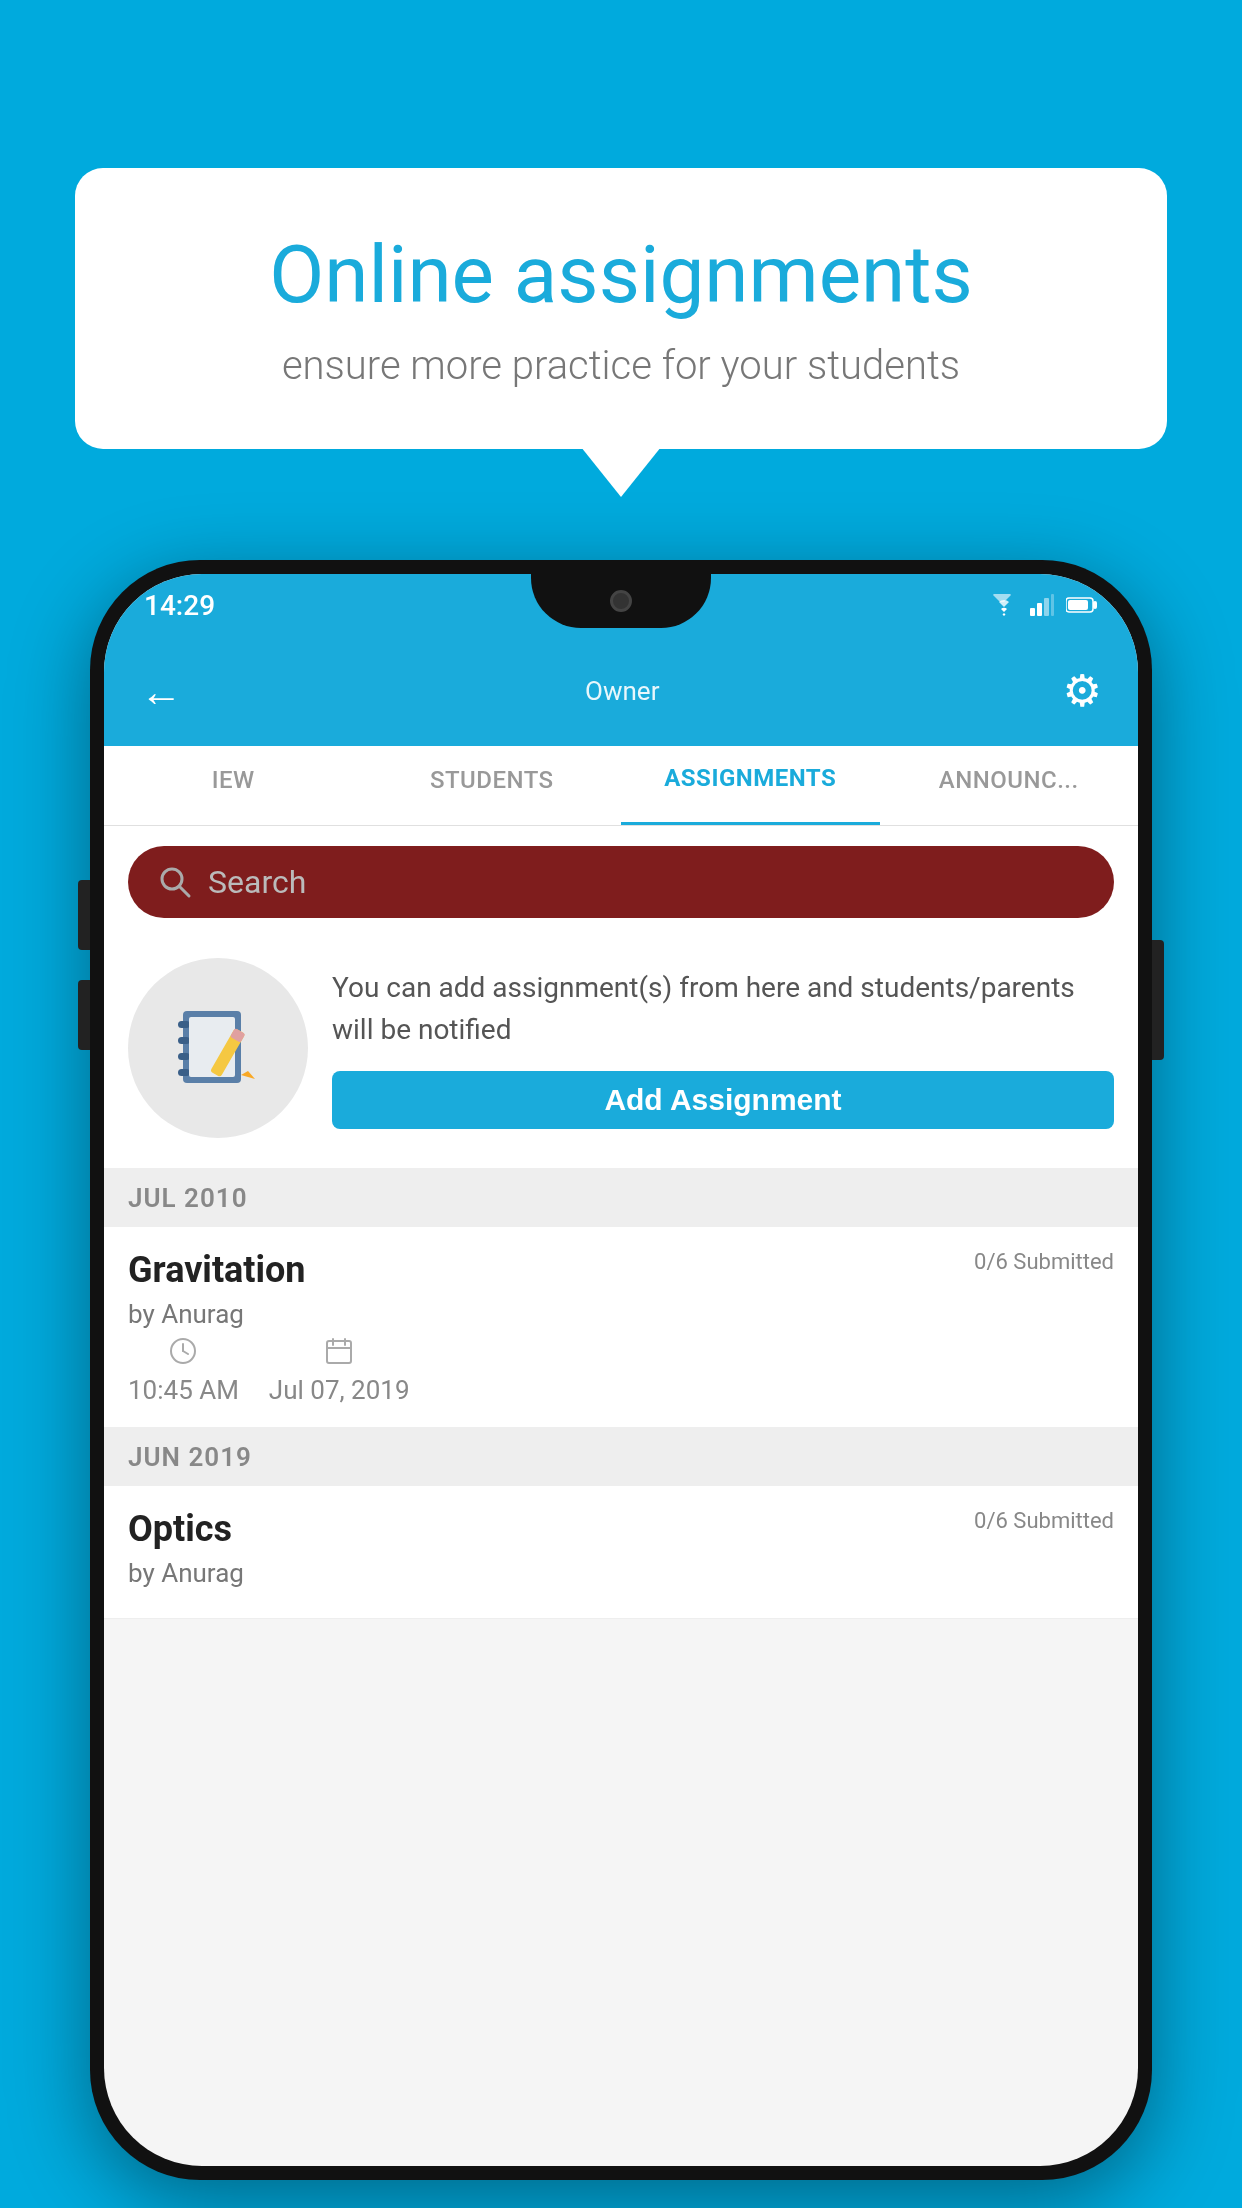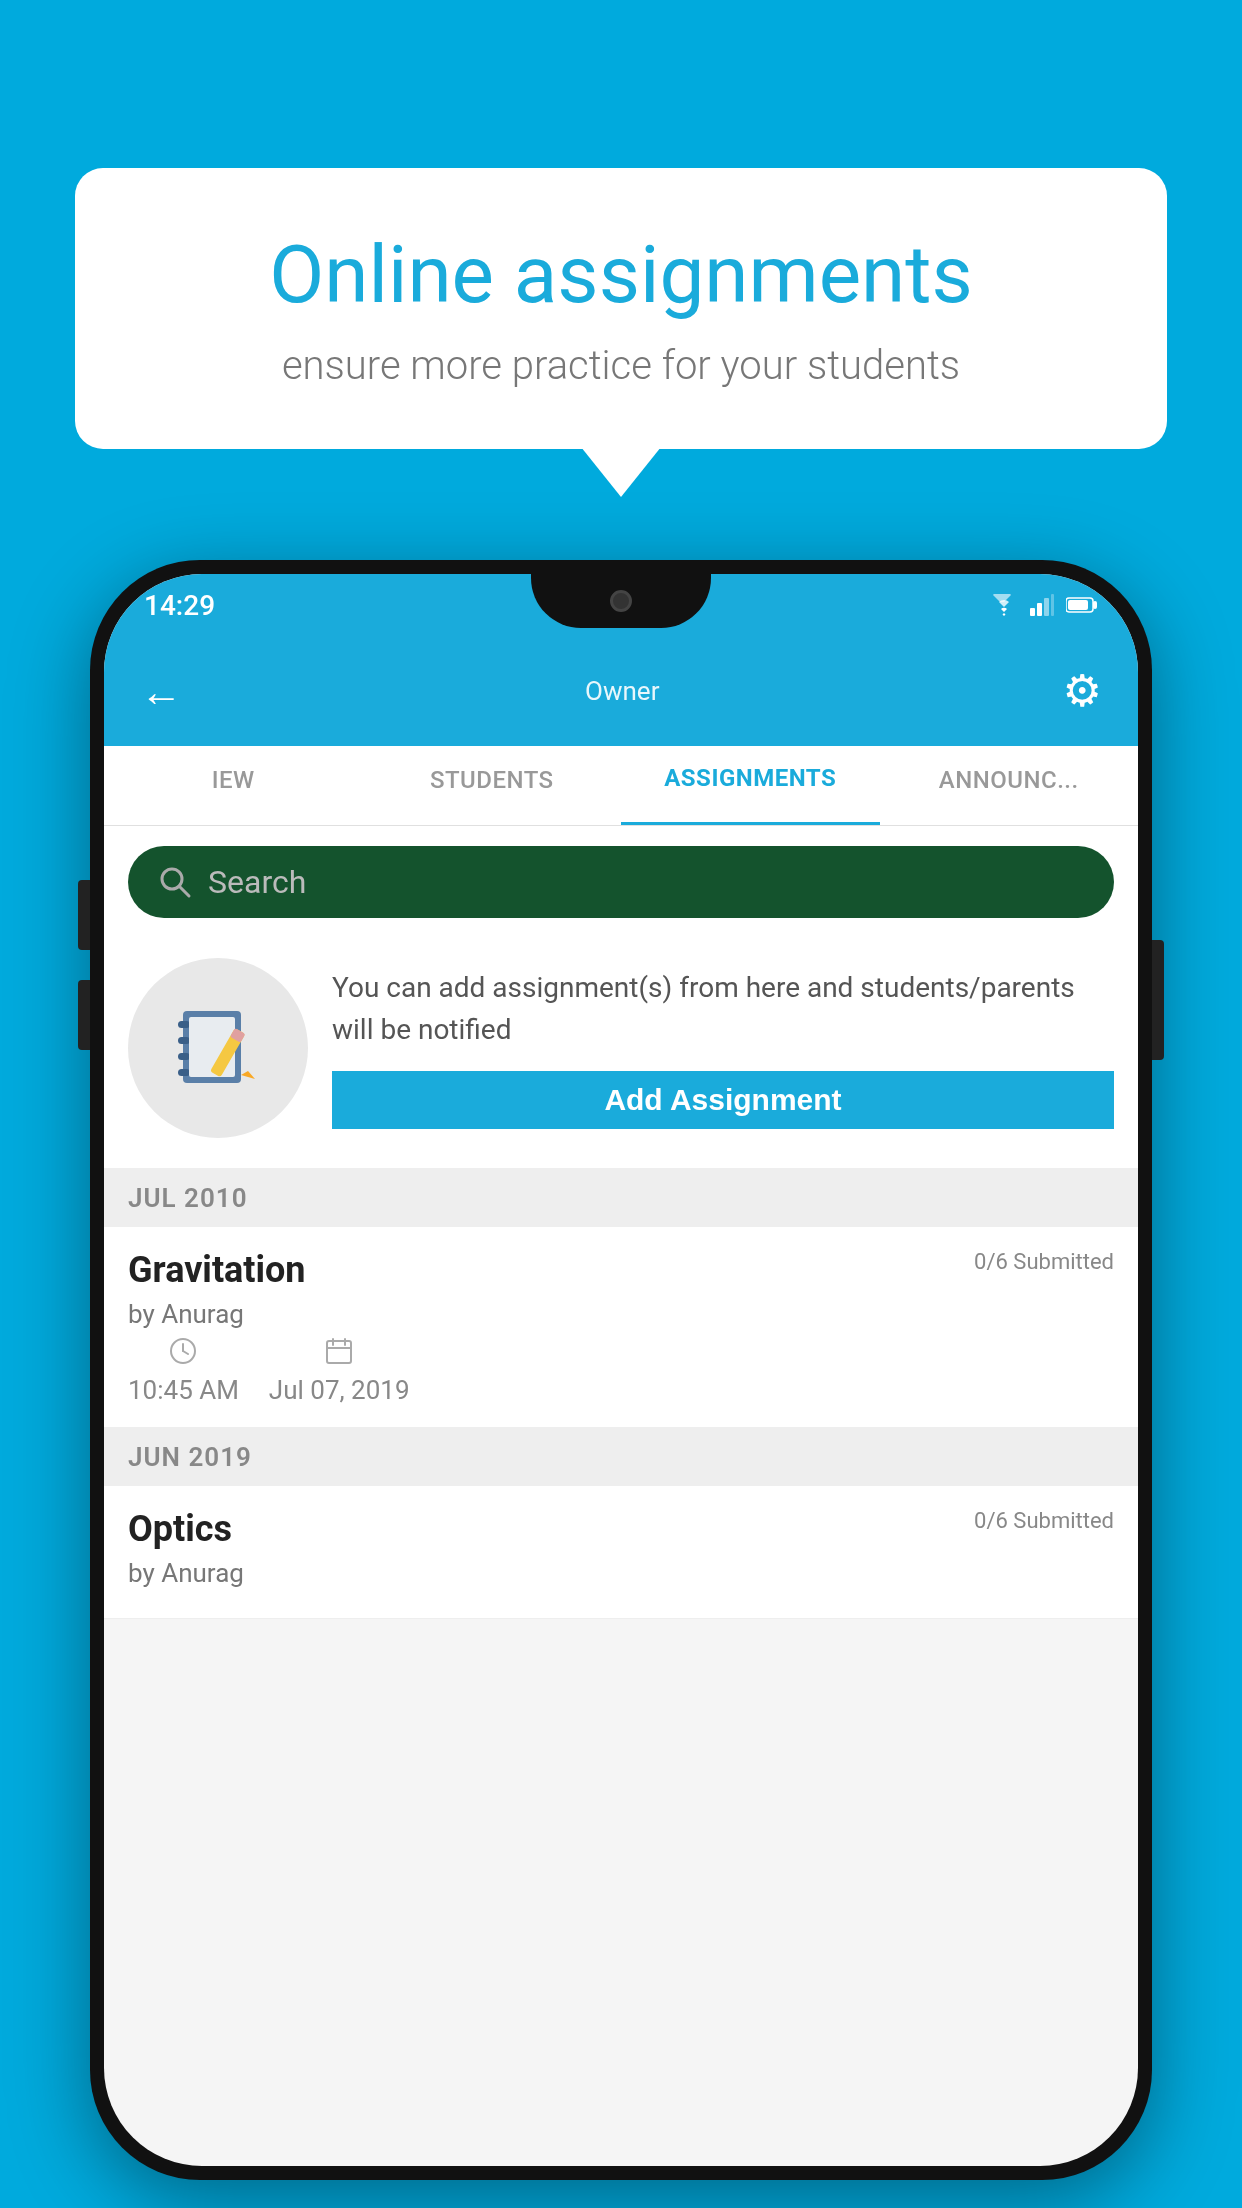--- a/index.html
+++ b/index.html
@@ -195,21 +195,21 @@
     .content {
       width: 100%;
       flex: 1;
       background: white;
       overflow: hidden;
     }
 
     
     .search-bar {
       margin: 20px 24px;
-      background: #14532d;
+      background: #7f1d1d;
       border-radius: 40px;
       height: 72px;
       display: flex;
       align-items: center;
       padding: 0 30px;
       gap: 16px;
     }
 
     .search-text {
       font-size: 32px;
@@ -244,21 +244,21 @@
       font-size: 28px;
       color: #555;
       line-height: 1.5;
       margin-bottom: 20px;
     }
 
     .add-assignment-btn {
       background: #1AABDB;
       color: white;
       border: none;
-      border-radius: 0;
+      border-radius: 8px;
       padding: 12px 36px;
       font-size: 30px;
       font-weight: 600;
       cursor: pointer;
       width: 100%;
     }
 
     
     .month-header {
       background: #eeeeee;

